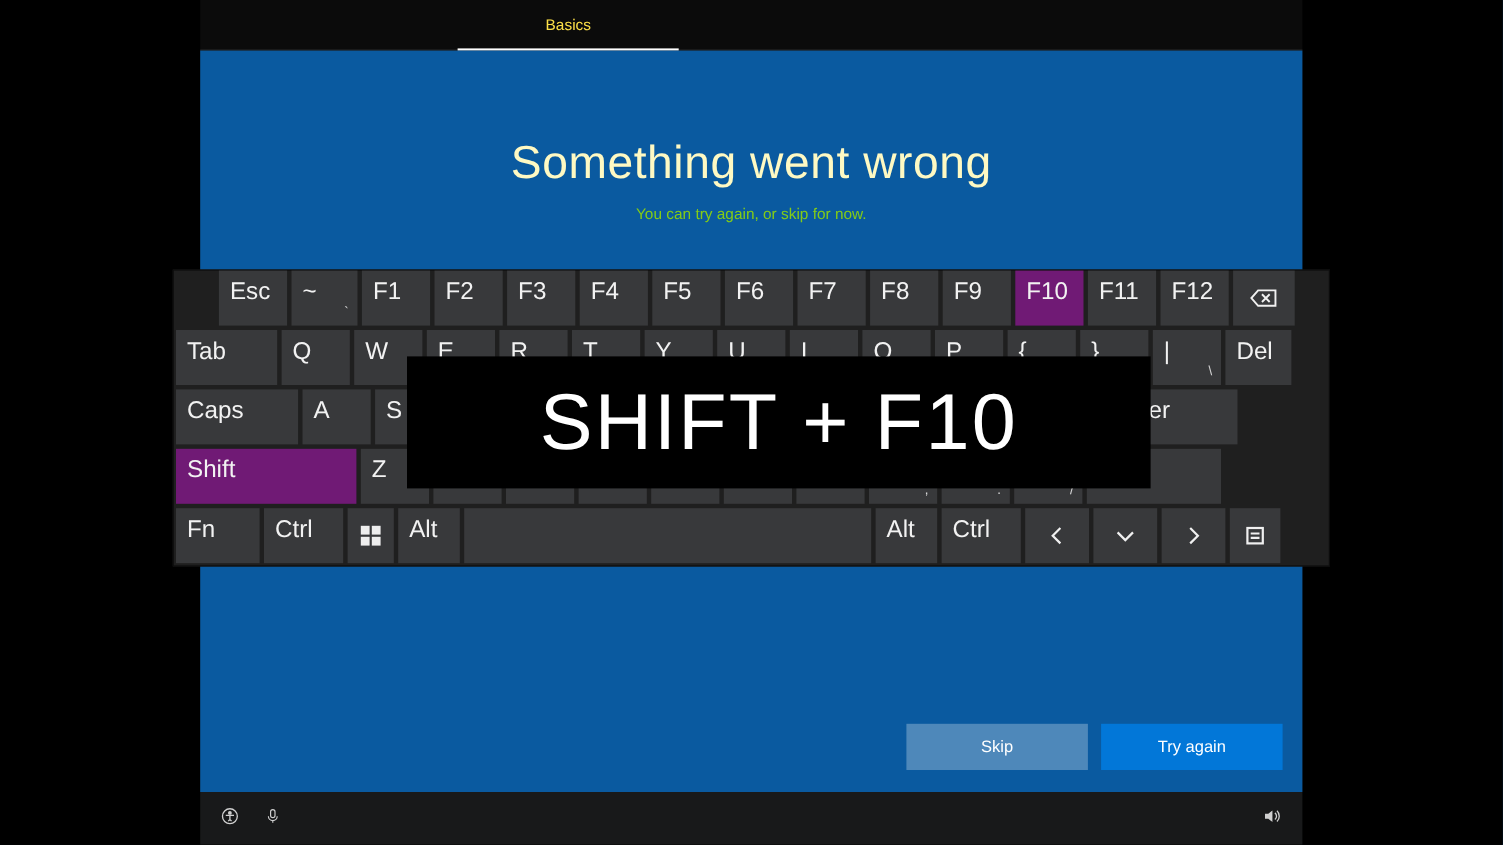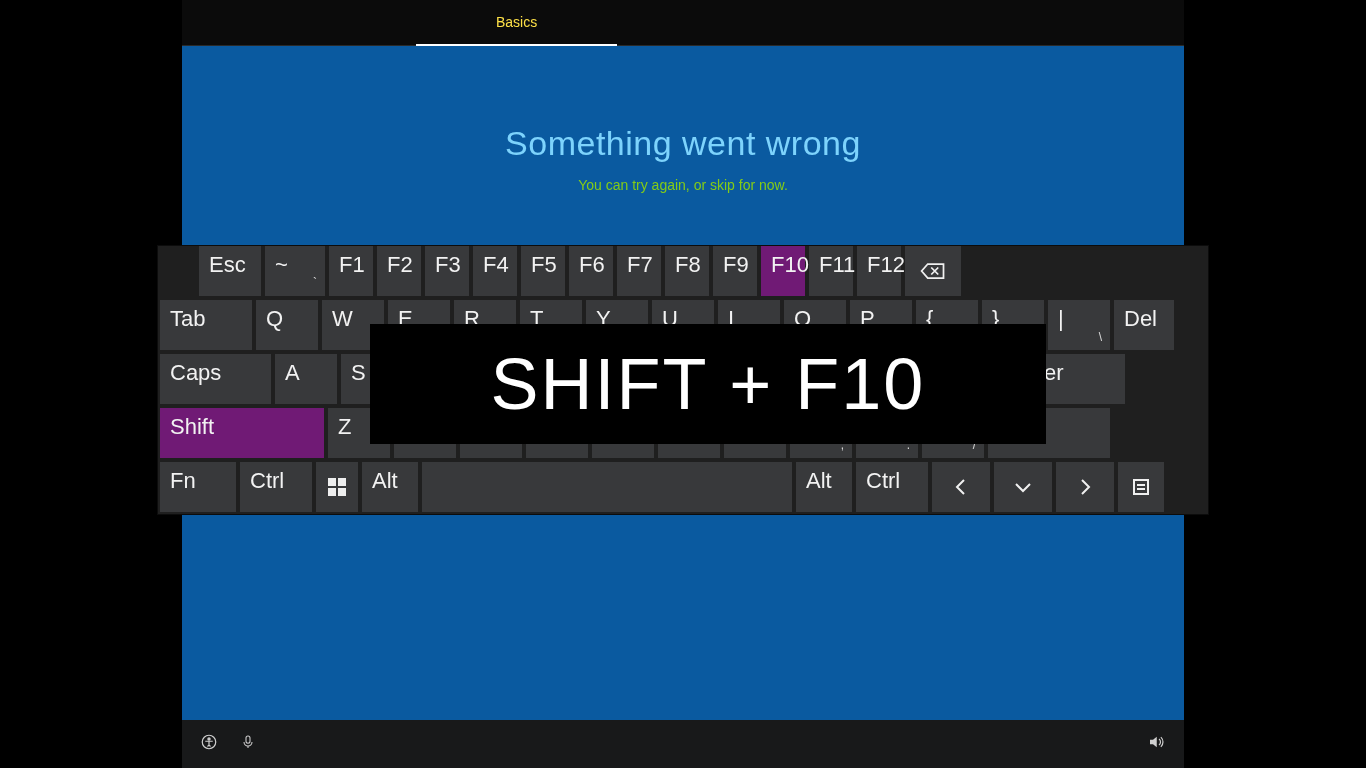--- a/index.html
+++ b/index.html
@@ -3,21 +3,21 @@
 <meta charset="utf-8">
 <style>
   * { box-sizing: border-box; margin: 0; padding: 0; }
   html, body { width: 1366px; height: 768px; overflow: hidden; font-family: "Segoe UI", "Segoe UI Light", sans-serif; background: #000; }
   .stage { position: relative; width: 1366px; height: 768px; background: #000; }
   .oobe-window { position: absolute; left: 182px; top: 0; width: 1002px; height: 720px; background: #0b0b0b; }
   .tabbar { height: 46px; display: flex; align-items: stretch; border-bottom: 1px solid #2a2a2a; }
   .tab { color: #fde047; font-size: 14px; padding: 14px 80px 0 80px; position: relative; margin-left: 234px; }
   .tab.active::after { content: ""; position: absolute; left: 0; right: 0; bottom: -1px; height: 2px; background: #fff; }
   .bluepane { position: absolute; left: 0; top: 46px; right: 0; bottom: 0; background: #0a5aa0; }
-  .title { color: #7dd3fc; font-size: 34px; font-weight: 300; text-align: center; margin-top: 78px; letter-spacing: 0.5px; }
+  .title { color: #fef9c3; font-size: 42px; font-weight: 300; text-align: center; margin-top: 78px; letter-spacing: 0.5px; }
   .subtitle { color: #84cc16; font-size: 14px; text-align: center; margin-top: 14px; }
   .btnrow { position: absolute; right: 18px; bottom: 20px; display: flex; gap: 12px; }
   .btn { width: 165px; height: 42px; display: flex; align-items: center; justify-content: center; color: #fff; font-size: 15px; border: none; cursor: pointer; }
   .btn.skip { background: rgba(255,255,255,0.28); }
   .btn.primary { background: #0277d8; }
   .taskbar { position: absolute; left: 182px; top: 720px; width: 1002px; height: 48px; background: #18191a; display: flex; align-items: center; color: #c9c9c9; }
   .taskbar .left { display: flex; gap: 22px; margin-left: 18px; }
   .taskbar .right { margin-left: auto; margin-right: 18px; }
   .tb-icon { font-size: 16px; }
 
@@ -27,41 +27,45 @@
   .row.first { margin-top: 0; padding-left: 39px; }
   .key { background: #38393b; color: #f2f2f2; font-size: 22px; display: flex; align-items: flex-start; justify-content: flex-start; padding: 6px 10px; user-select: none; position: relative; }
   .key.center { align-items: center; justify-content: center; padding: 0; }
   .key.hl { background: #701a75; }
   .key .sub { font-size: 12px; position: absolute; right: 8px; bottom: 6px; opacity: 0.85; }
   .key svg { width: 28px; height: 24px; stroke: #f0f0f0; fill: none; stroke-width: 2; }
   .winicon { display: grid; grid-template-columns: 1fr 1fr; grid-template-rows: 1fr 1fr; gap: 2px; width: 18px; height: 18px; }
   .winicon span { background: #eee; }
 
   
-  .w-esc{width:62px}.w-tilde{width:60px}.w-fn{width:44px}.w-back{width:56px}
+  .w-esc{width:62px}.w-tilde{width:60px}.w-fn{width:62px}.w-back{width:56px}
   .w-tab{width:92px}.w-letter{width:62px}.w-brace{width:62px}.w-pipe{width:62px}.w-del{width:60px}
   .w-caps{width:111px}.w-enter{width:124px}
   .w-shiftL{width:164px}.w-letterB{width:62px}.w-sym{width:62px}.w-shiftR{width:122px}
   .w-fnB{width:76px}.w-ctrl{width:72px}.w-win{width:42px}.w-alt{width:56px}.w-space{width:370px}.w-arrow{width:58px}.w-menu{width:46px}
 
   
   .banner { position: absolute; left: 370px; top: 324px; width: 676px; height: 120px; background: #000; color: #fff; display: flex; align-items: center; justify-content: center; font-size: 72px; font-weight: 400; letter-spacing: 2px; }
 </style>
 </head>
 <body>
 
 <div class="stage">
 
   <div class="oobe-window">
     <div class="tabbar">
       <div class="tab active">Basics</div>
     </div>
     <div class="bluepane">
       <div class="title">Something went wrong</div>
       <div class="subtitle">You can try again, or skip for now.</div>
+      <div class="btnrow">
+        <button class="btn skip">Skip</button>
+        <button class="btn primary">Try again</button>
+      </div>
     </div>
   </div>
 
   <div class="taskbar">
     <div class="left">
       <span class="tb-icon">
         <svg width="18" height="18" viewBox="0 0 24 24" fill="none" stroke="#cfcfcf" stroke-width="1.6">
             <circle cx="12" cy="12" r="9"></circle>
             <circle cx="12" cy="8" r="1.5" fill="#cfcfcf"></circle>
             <path d="M7 11h10M12 11v5M10 18l2-2 2 2"></path>

